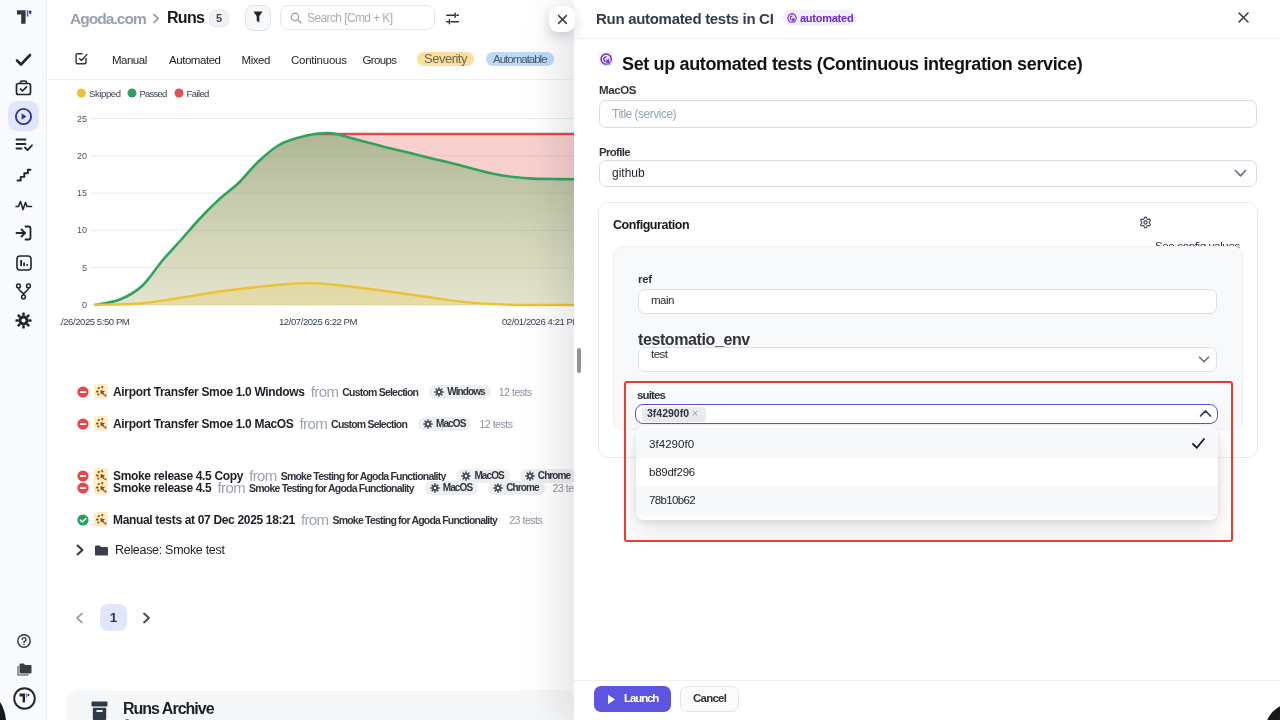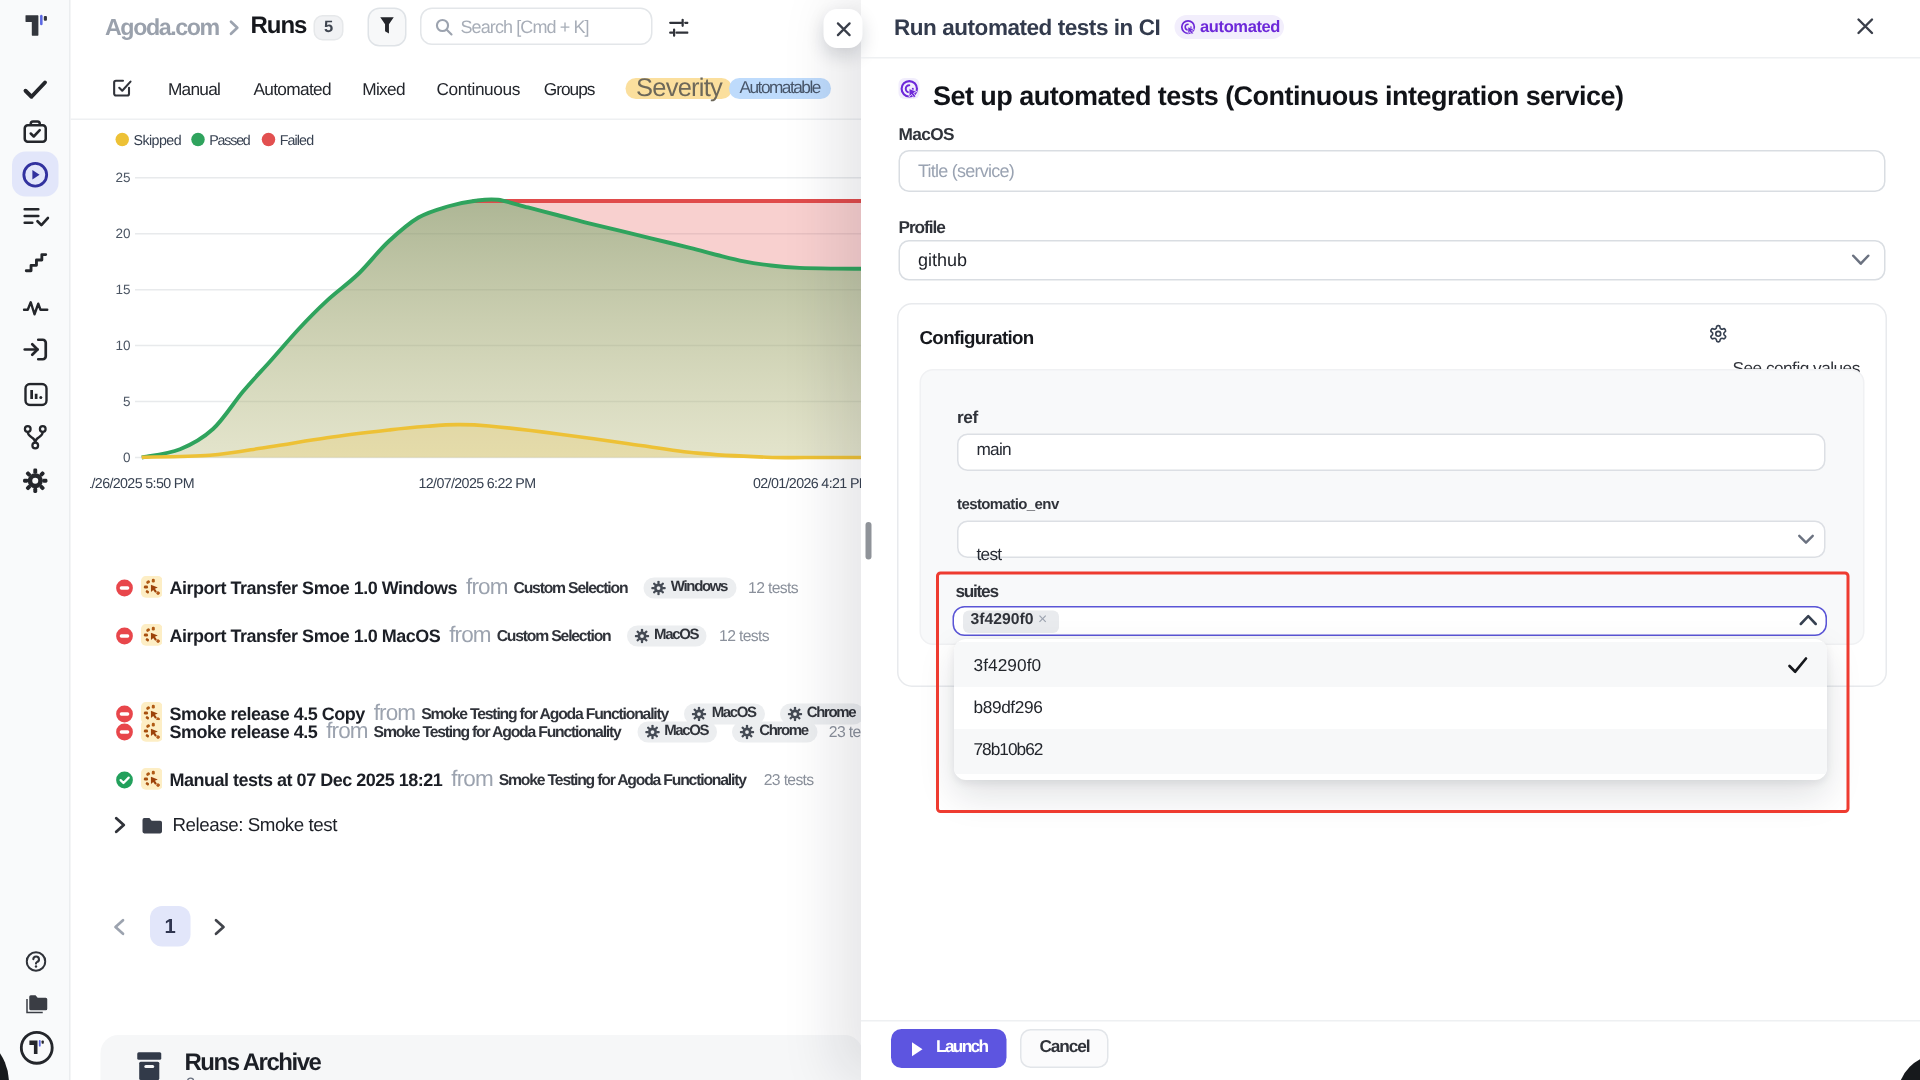--- a/index.html
+++ b/index.html
@@ -117,21 +117,21 @@
 <div class="abs" style="left:47px;top:37px;width:528px;height:43px;border-bottom:1px solid #eef0f2;"></div>
 <svg class="abs" style="left:75px;top:52px;" width="13" height="13" viewBox="0 0 13 13">
     <path d="M11 6.5 V10.5 a1.2 1.2 0 0 1-1.2 1.2 H2.3 a1.2 1.2 0 0 1-1.2-1.2 V3 a1.2 1.2 0 0 1 1.2-1.2 H7" stroke="#30333a" stroke-width="1.4" fill="none" stroke-linecap="round"></path>
     <path d="M4.5 6.5 l2 2 L12 2.4" stroke="#30333a" stroke-width="1.4" fill="none" stroke-linecap="round" stroke-linejoin="round"></path>
   </svg>
 <div class="abs" style="left:112px;top:54px;font-size:11.5px;font-weight:500;letter-spacing:-0.5px;color:#23262c;">Manual</div>
 <div class="abs" style="left:169px;top:54px;font-size:11.5px;font-weight:500;letter-spacing:-0.45px;color:#23262c;">Automated</div>
 <div class="abs" style="left:241.5px;top:54px;font-size:11.5px;font-weight:500;letter-spacing:-0.45px;color:#23262c;">Mixed</div>
 <div class="abs" style="left:291px;top:54px;font-size:11.5px;font-weight:500;letter-spacing:-0.25px;color:#23262c;">Continuous</div>
 <div class="abs" style="left:362.5px;top:54px;font-size:11.5px;font-weight:500;letter-spacing:-0.65px;color:#23262c;">Groups</div>
-<div class="abs" style="left:417px;top:52px;height:14px;padding:0 7px;border-radius:7px;background:#fbdf9d;font-size:17px;font-weight:500;letter-spacing:-0.5px;color:#6d685a;line-height:14px;">Severity</div>
+<div class="abs" style="left:417px;top:52px;height:14px;padding:0 7px;border-radius:7px;background:#fbdf9d;font-size:13px;font-weight:500;letter-spacing:-0.5px;color:#6d685a;line-height:14px;">Severity</div>
 <div class="abs" style="left:486px;top:52px;height:14px;padding:0 7px;border-radius:7px;background:#bedbfc;font-size:11.5px;font-weight:500;letter-spacing:-1px;color:#48566a;line-height:14px;">Automatable</div>
 
 <svg class="abs" style="left:47px;top:84px;" width="528" height="246" viewBox="0 0 528 246">
   <defs>
     <linearGradient id="gg" x1="0" y1="49" x2="0" y2="221" gradientUnits="userSpaceOnUse">
       <stop offset="0" stop-color="#83905e" stop-opacity="0.66"></stop>
       <stop offset="1" stop-color="#b6b878" stop-opacity="0.38"></stop>
     </linearGradient>
   </defs>
 
@@ -388,23 +388,23 @@
 <svg class="abs" style="left:1139px;top:216px;" width="13" height="13" viewBox="0 0 24 24">
     <path fill="none" stroke="#374151" stroke-width="2" d="M12.22 2h-.44a2 2 0 0 0-2 2v.18a2 2 0 0 1-1 1.73l-.43.25a2 2 0 0 1-2 0l-.15-.08a2 2 0 0 0-2.73.73l-.22.38a2 2 0 0 0 .73 2.73l.15.1a2 2 0 0 1 1 1.72v.51a2 2 0 0 1-1 1.74l-.15.09a2 2 0 0 0-.73 2.73l.22.38a2 2 0 0 0 2.73.73l.15-.08a2 2 0 0 1 2 0l.43.25a2 2 0 0 1 1 1.73V20a2 2 0 0 0 2 2h.44a2 2 0 0 0 2-2v-.18a2 2 0 0 1 1-1.73l.43-.25a2 2 0 0 1 2 0l.15.08a2 2 0 0 0 2.73-.73l.22-.39a2 2 0 0 0-.73-2.73l-.15-.08a2 2 0 0 1-1-1.74v-.5a2 2 0 0 1 1-1.74l.15-.09a2 2 0 0 0 .73-2.73l-.22-.38a2 2 0 0 0-2.73-.73l-.15.08a2 2 0 0 1-2 0l-.43-.25a2 2 0 0 1-1-1.73V4a2 2 0 0 0-2-2z"></path>
     <circle cx="12" cy="12" r="3" fill="none" stroke="#374151" stroke-width="2"></circle>
   </svg>
 <div class="abs" style="left:1155px;top:216px;font-size:11.5px;font-weight:500;letter-spacing:-0.35px;color:#30333a;text-decoration:underline;margin-top:24px;">See config values</div>
 
 <div class="abs" style="left:613px;top:246px;width:630px;height:184px;border-radius:9px;background:#f8f9fa;border:1px solid #f0f1f3;"></div>
 <div class="abs" style="left:638px;top:273px;font-size:11.5px;font-weight:bold;letter-spacing:-0.25px;color:#30333a;">ref</div>
 <div class="abs" style="left:638px;top:289px;width:579px;height:25px;border:1px solid #dcdfe4;border-radius:7px;background:#fff;"></div>
 <div class="abs" style="left:651px;top:294px;font-size:11.5px;letter-spacing:-0.5px;color:#262a33;">main</div>
-<div class="abs" style="left:638px;top:331px;font-size:10px;font-weight:bold;letter-spacing:-0.4px;color:#30333a;">testomatio_env</div>
+<div class="abs" style="left:638px;top:331px;font-size:16px;font-weight:bold;letter-spacing:-0.4px;color:#30333a;">testomatio_env</div>
 <div class="abs" style="left:638px;top:347px;width:579px;height:25px;border:1px solid #dcdfe4;border-radius:7px;background:#fff;"></div>
-<div class="abs" style="left:651px;top:364px;font-size:11.5px;letter-spacing:-0.5px;color:#262a33;">test</div>
+<div class="abs" style="left:651px;top:348px;font-size:11.5px;letter-spacing:-0.5px;color:#262a33;">test</div>
 <svg class="abs" style="left:1198px;top:356px;" width="12" height="8" viewBox="0 0 12 8">
     <path d="M1.5 1.2 L6 5.8 L10.5 1.2" stroke="#6b7280" stroke-width="1.6" fill="none" stroke-linecap="round" stroke-linejoin="round"></path>
   </svg>
 
 <div class="abs" style="left:637px;top:389px;font-size:11.5px;font-weight:bold;letter-spacing:-0.85px;color:#30333a;">suites</div>
 <div class="abs" style="left:635px;top:404px;width:583px;height:20px;border:1.6px solid #5a55d6;border-radius:8px;background:#fff;"></div>
 <div class="abs" style="left:642px;top:407px;width:64px;height:15px;border-radius:4px;background:#e9ebee;font-size:10.5px;font-weight:bold;color:#30333a;line-height:13.5px;padding-left:5px;">3f4290f0 <span style="color:#9ca3af;font-weight:normal;">×</span></div>
 <svg class="abs" style="left:1199px;top:409px;" width="13" height="9" viewBox="0 0 13 9">
     <path d="M1.5 7 L6.5 1.8 L11.5 7" stroke="#374151" stroke-width="1.7" fill="none" stroke-linecap="round" stroke-linejoin="round"></path>
   </svg>

